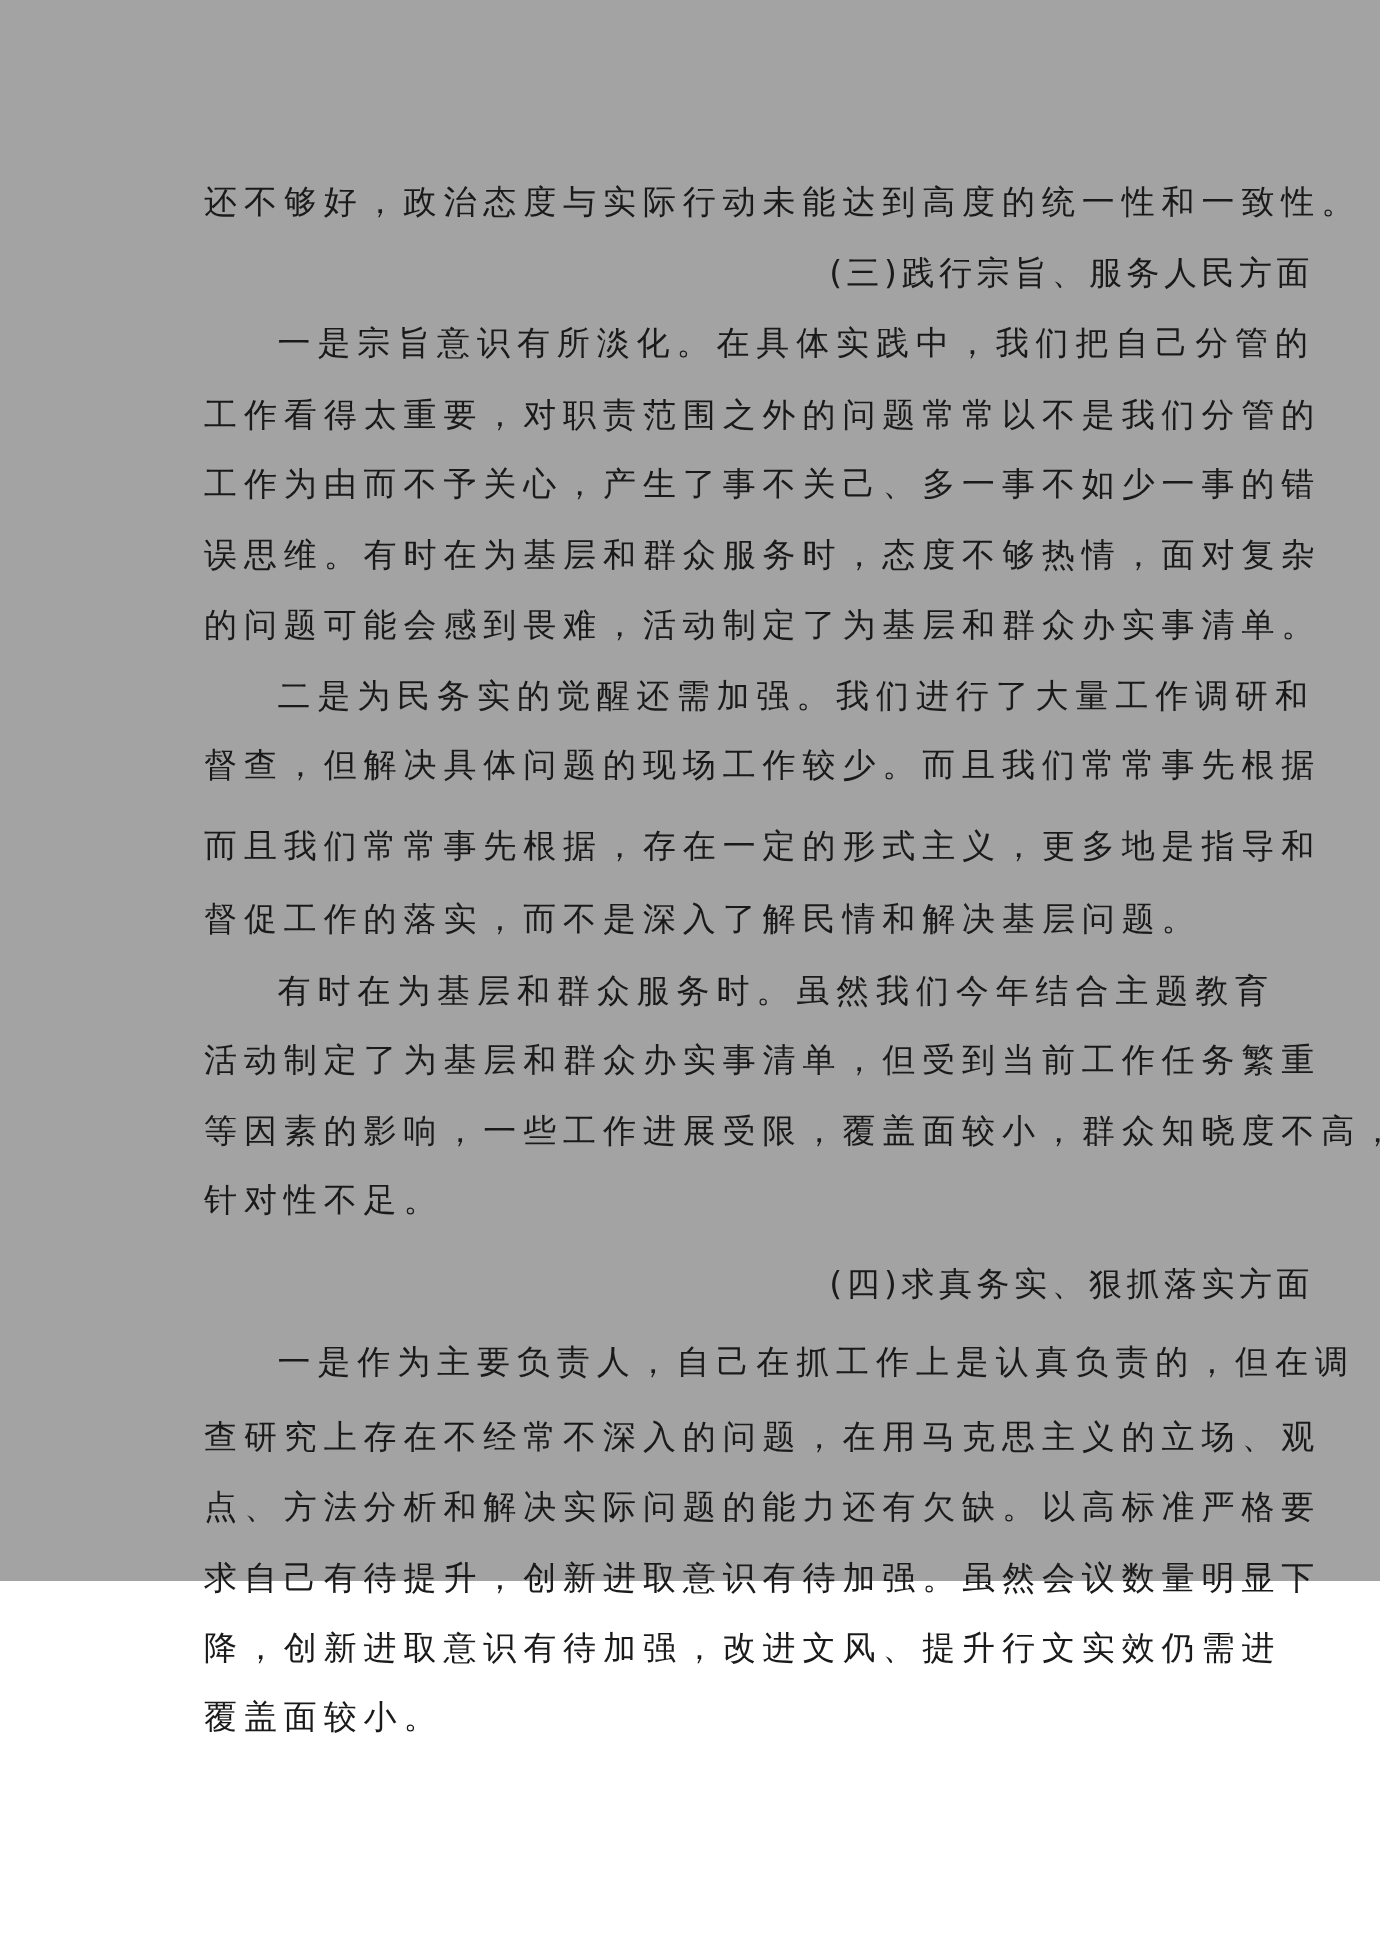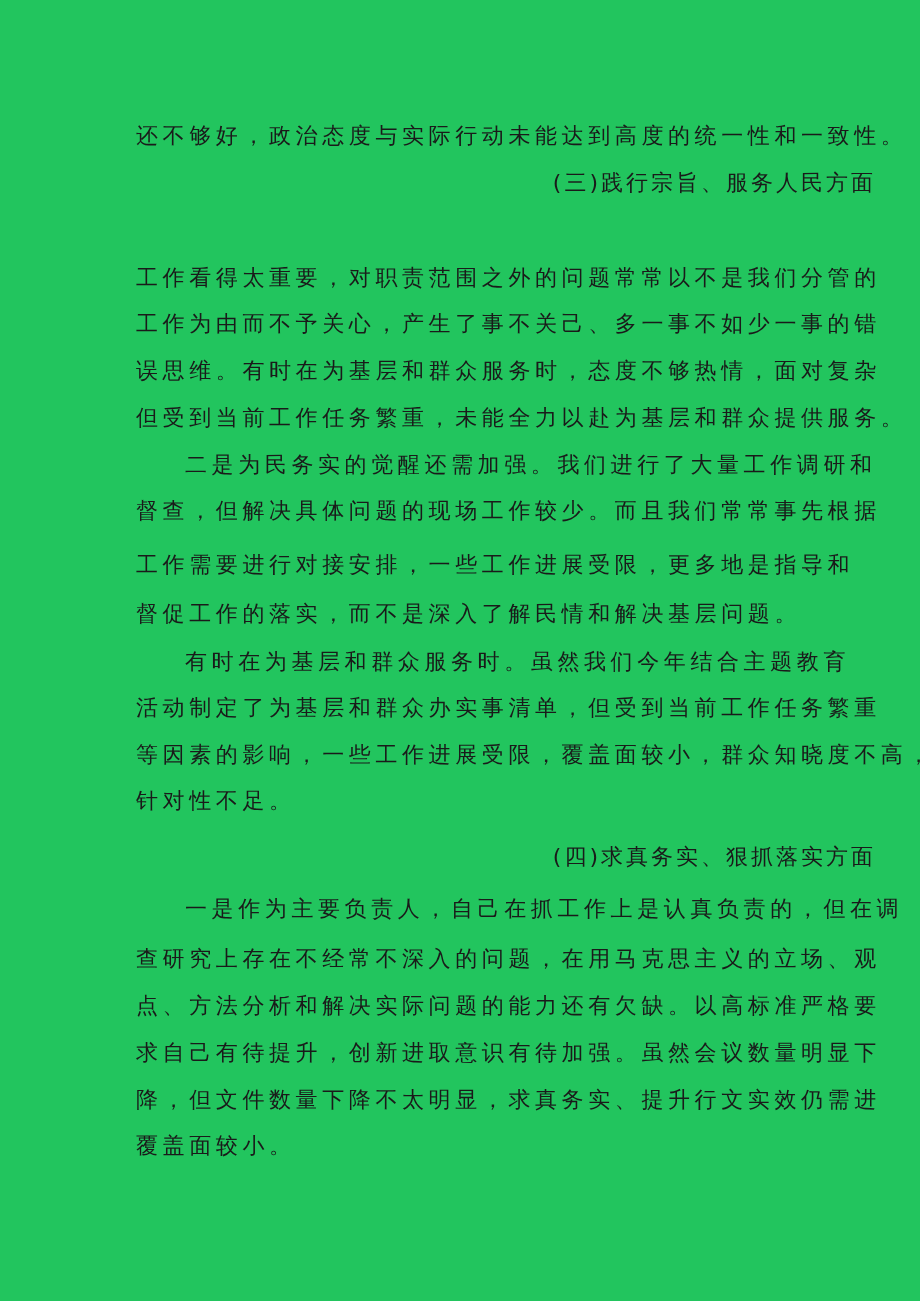--- a/index.html
+++ b/index.html
@@ -12,22 +12,22 @@
     height: 1301px;
     position: relative;
     overflow: hidden;
     font-family: "DejaVu Sans", "Liberation Sans", sans-serif;
     color: #1a1a1a;
   }
   .page {
     position: absolute;
     left: 0; top: 0;
     width: 920px;
-    height: 1301px;
-    background: #22c55e;
+    height: 1054px;
+    background: #a3a3a3;
   }
   .line {
     position: absolute;
     left: 136px;
     width: 680px;
     height: 30px;
     line-height: 30px;
     font-size: 22px;
     letter-spacing: 4.6px;
     white-space: nowrap;
@@ -35,32 +35,33 @@
   }
   .indent { left: 185px; }
   .heading { left: 196px; letter-spacing: 3px; text-align: right; }
 </style>
 </head>
 <body>
 
 <div class="page">
   <div class="line" style="top:136px">还不够好，政治态度与实际行动未能达到高度的统一性和一致性。</div>
   <div class="line heading" style="top:183px">(三)践行宗旨、服务人民方面</div>
+  <div class="line indent" style="top:230px">一是宗旨意识有所淡化。在具体实践中，我们把自己分管的</div>
   <div class="line" style="top:278px">工作看得太重要，对职责范围之外的问题常常以不是我们分管的</div>
   <div class="line" style="top:371px">误思维。有时在为基层和群众服务时，态度不够热情，面对复杂</div>
   <div class="line" style="top:324px">工作为由而不予关心，产生了事不关己、多一事不如少一事的错</div>
-  <div class="line" style="top:418px">但受到当前工作任务繁重，未能全力以赴为基层和群众提供服务。</div>
+  <div class="line" style="top:418px">的问题可能会感到畏难，活动制定了为基层和群众办实事清单。</div>
   <div class="line indent" style="top:465px">二是为民务实的觉醒还需加强。我们进行了大量工作调研和</div>
   <div class="line" style="top:511px">督查，但解决具体问题的现场工作较少。而且我们常常事先根据</div>
-  <div class="line" style="top:565px">工作需要进行对接安排，一些工作进展受限，更多地是指导和</div>
+  <div class="line" style="top:565px">而且我们常常事先根据，存在一定的形式主义，更多地是指导和</div>
   <div class="line" style="top:614px">督促工作的落实，而不是深入了解民情和解决基层问题。</div>
   <div class="line indent" style="top:662px">有时在为基层和群众服务时。虽然我们今年结合主题教育</div>
   <div class="line" style="top:708px">活动制定了为基层和群众办实事清单，但受到当前工作任务繁重</div>
   <div class="line" style="top:755px">等因素的影响，一些工作进展受限，覆盖面较小，群众知晓度不高，</div>
   <div class="line" style="top:801px">针对性不足。</div>
   <div class="line indent" style="top:909px">一是作为主要负责人，自己在抓工作上是认真负责的，但在调</div>
   <div class="line heading" style="top:857px">(四)求真务实、狠抓落实方面</div>
   <div class="line" style="top:959px">查研究上存在不经常不深入的问题，在用马克思主义的立场、观</div>
   <div class="line" style="top:1006px">点、方法分析和解决实际问题的能力还有欠缺。以高标准严格要</div>
   <div class="line" style="top:1053px">求自己有待提升，创新进取意识有待加强。虽然会议数量明显下</div>
-  <div class="line" style="top:1100px">降，但文件数量下降不太明显，求真务实、提升行文实效仍需进</div>
+  <div class="line" style="top:1100px">降，创新进取意识有待加强，改进文风、提升行文实效仍需进</div>
   <div class="line" style="top:1146px">覆盖面较小。</div>
 </div>
 
 </body></html>

